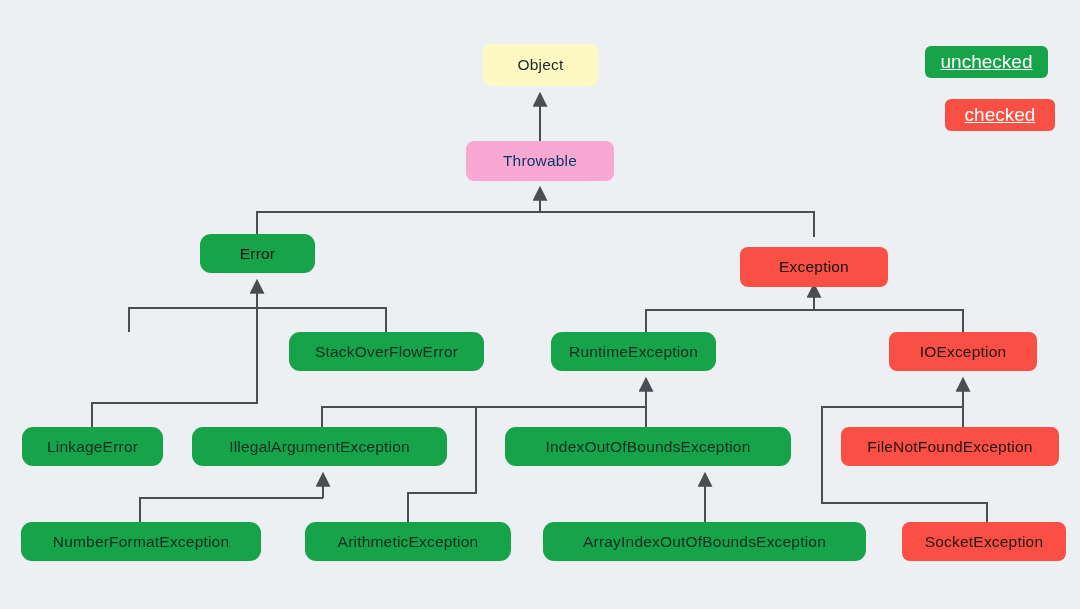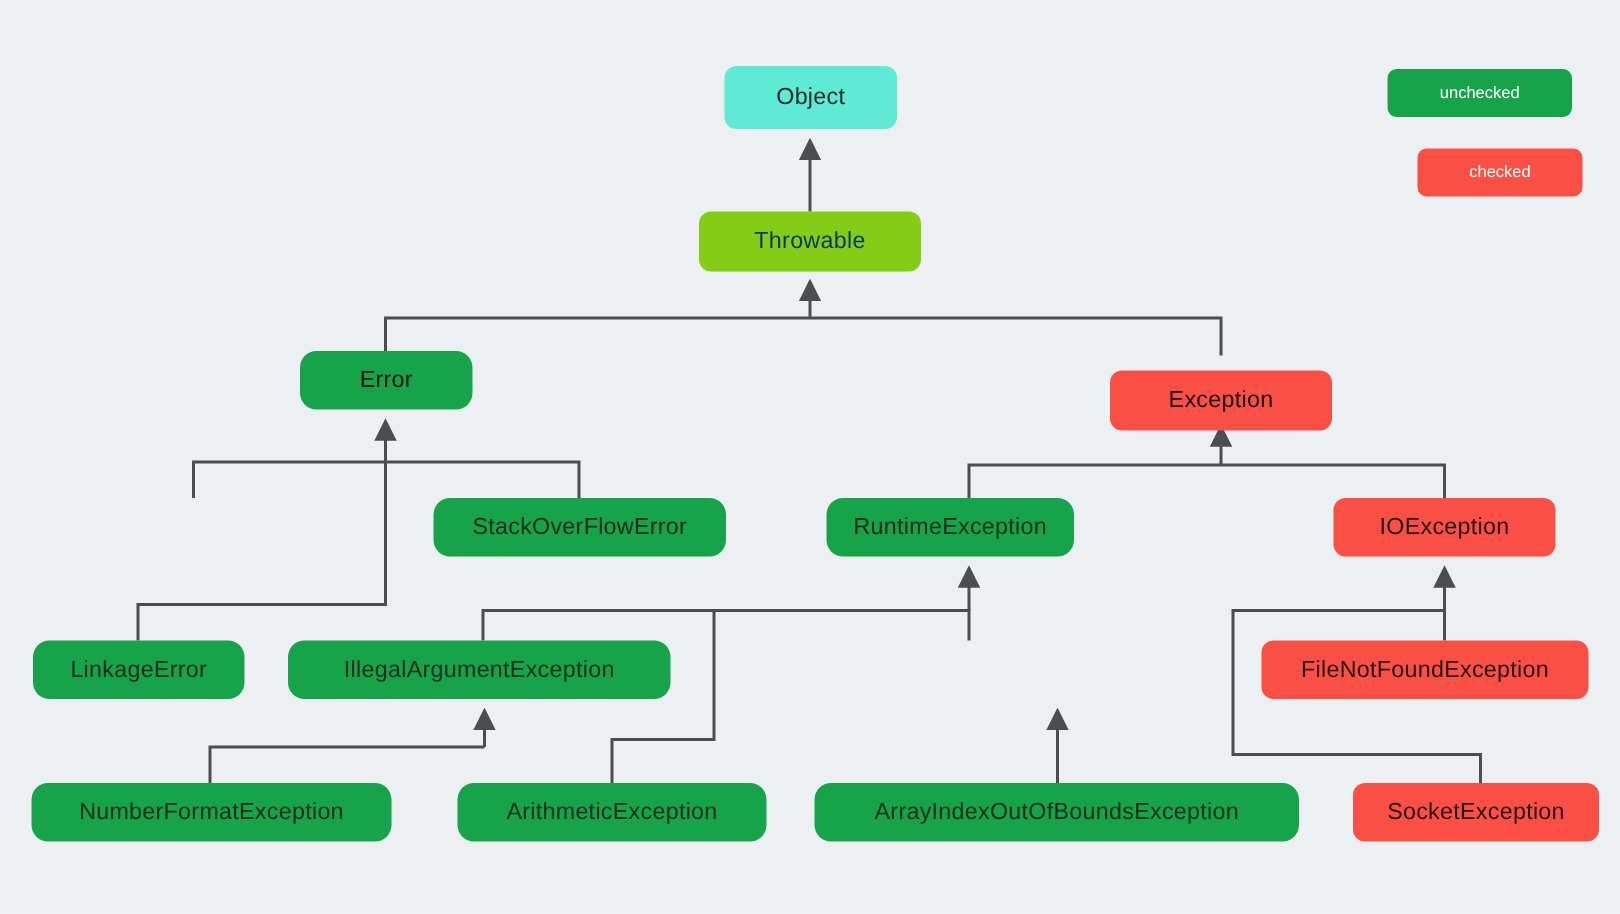--- a/index.html
+++ b/index.html
@@ -15,28 +15,29 @@
     position:absolute;
     display:flex;align-items:center;justify-content:center;
     border-radius:8px;
     font-size:15.5px;
     letter-spacing:.2px;
     white-space:nowrap;
     box-sizing:border-box;
   }
   .green{background:#17a34a;color:#0d2e1a;border-radius:11px;}
   .red{background:#f94f44;color:#271310;}
-  .blue{background:#84cc16;color:#0b3a66;}
-  .gray{background:#5eead4;color:#1c2628;}
+  .blue{background:#f9a8d4;color:#0b3a66;}
+  .gray{background:#fef9c3;color:#1c2628;}
   .legend{
     position:absolute;
     display:flex;align-items:center;justify-content:center;
     border-radius:6px;
-    font-size:11px;color:#ffffff;
+    font-size:19px;color:#ffffff;
     box-sizing:border-box;
+    text-decoration:underline;
   }
   .legend.green{color:#fff;}
   .legend.red{color:#fff;}
 </style>
 </head>
 <body>
 
 <div class="canvas">
 
   <svg class="edges" viewBox="0 0 1080 609" xmlns="http://www.w3.org/2000/svg">
@@ -77,20 +78,21 @@
   <div class="node green" style="left:289px;top:332px;width:195px;height:39px">StackOverFlowError</div>
 
   <div class="node green" style="left:551px;top:332px;width:165px;height:39px">RuntimeException</div>
 
   <div class="node red" style="left:889px;top:332px;width:148px;height:39px">IOException</div>
 
   <div class="node green" style="left:22px;top:427px;width:141px;height:39px">LinkageError</div>
 
   <div class="node green" style="left:192px;top:427px;width:255px;height:39px">IllegalArgumentException</div>
 
+  <div class="node green" style="left:505px;top:427px;width:286px;height:39px">IndexOutOfBoundsException</div>
 
   <div class="node red" style="left:841px;top:427px;width:218px;height:39px">FileNotFoundException</div>
 
   <div class="node green" style="left:21px;top:522px;width:240px;height:39px">NumberFormatException</div>
 
   <div class="node green" style="left:305px;top:522px;width:206px;height:39px">ArithmeticException</div>
 
   <div class="node green" style="left:543px;top:522px;width:323px;height:39px">ArrayIndexOutOfBoundsException</div>
 
   <div class="node red" style="left:902px;top:522px;width:164px;height:39px">SocketException</div>

